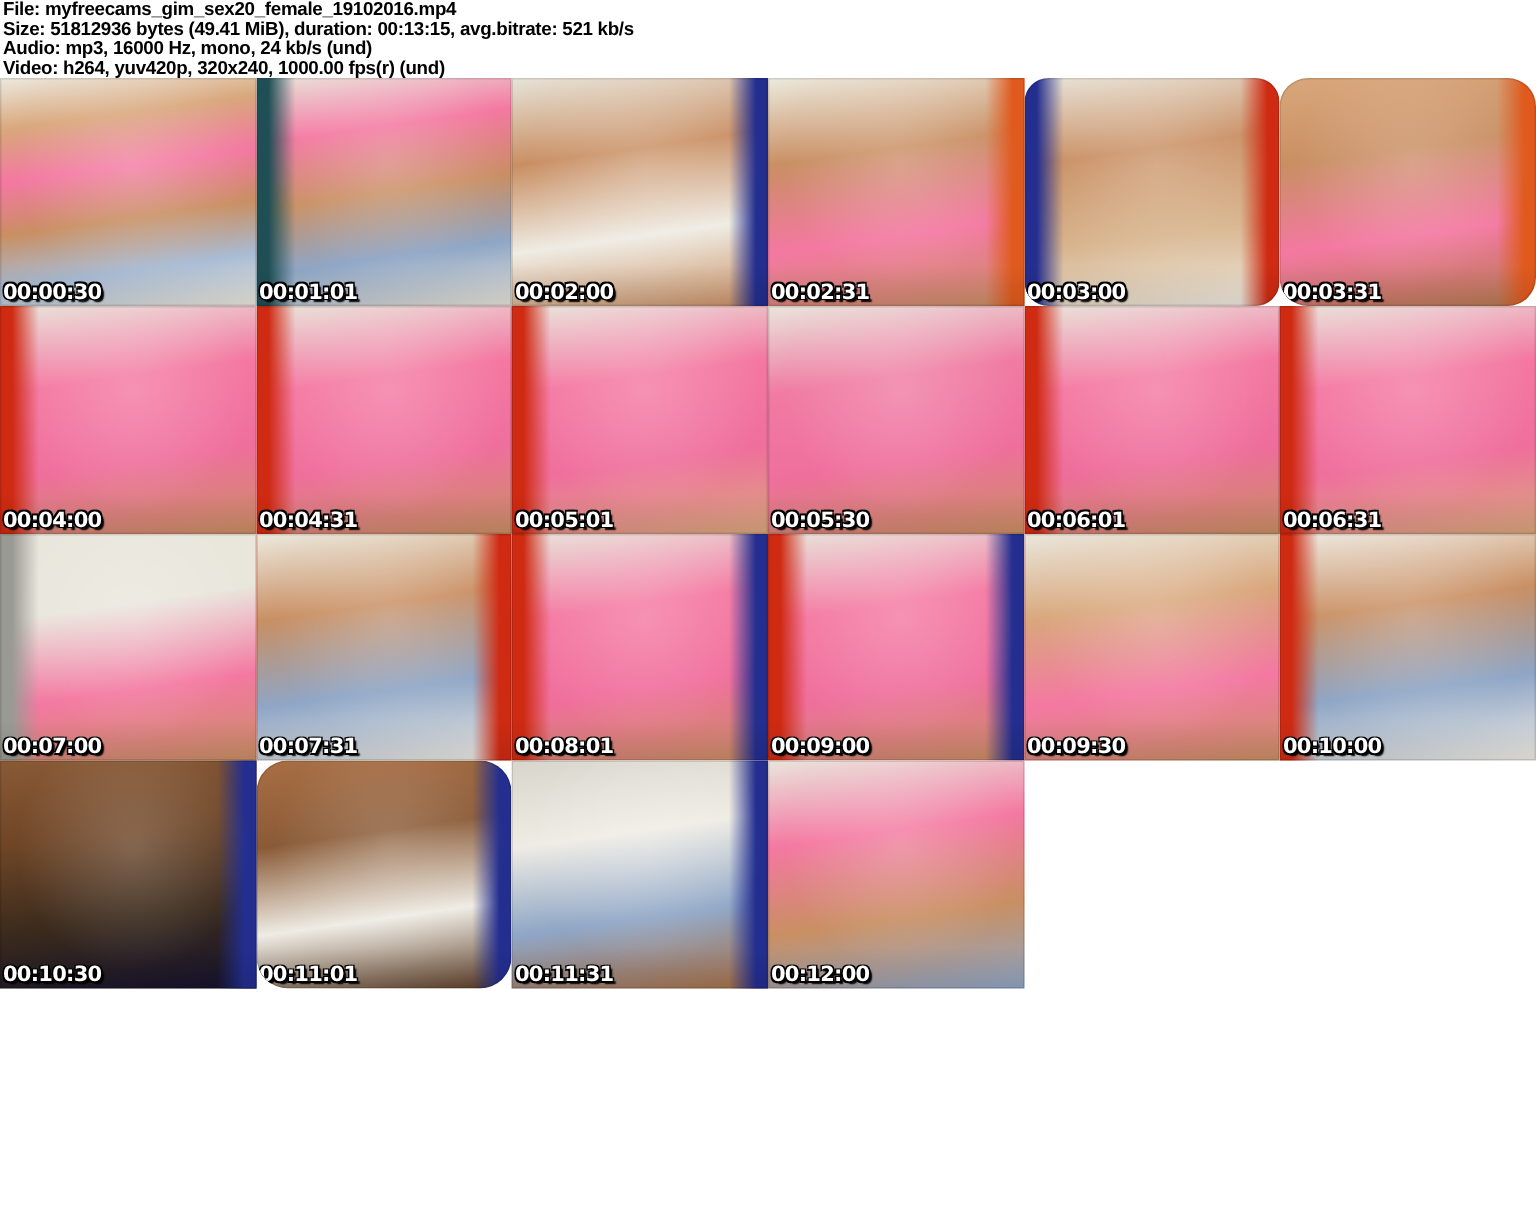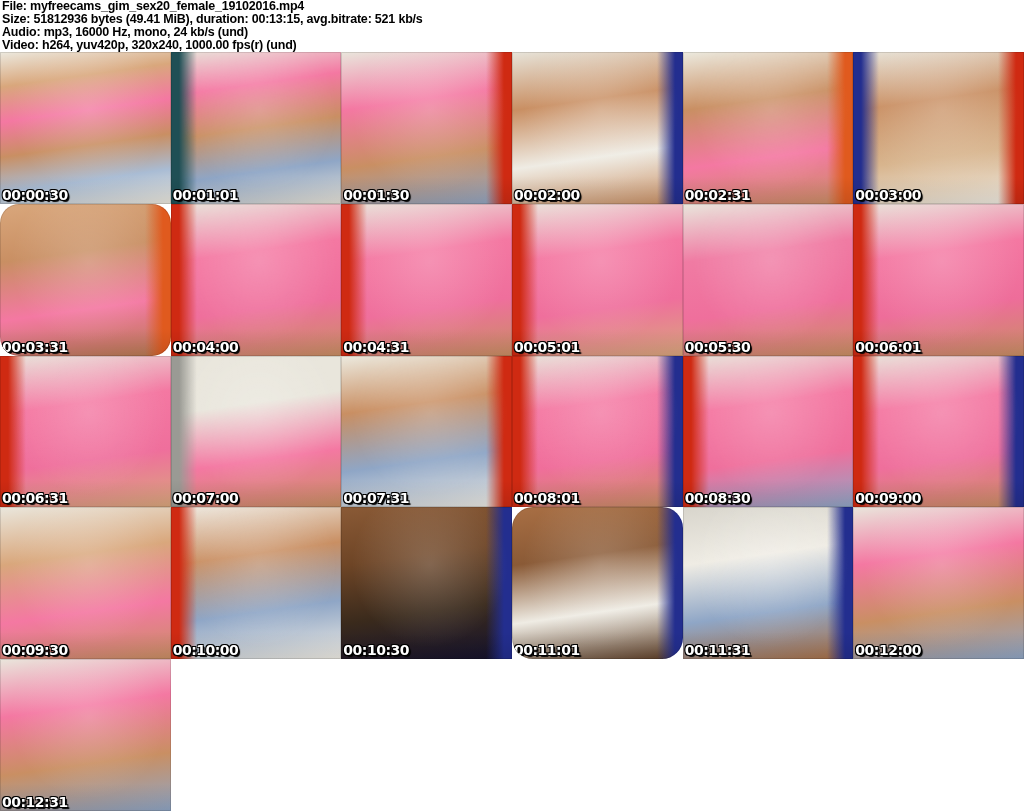--- a/index.html
+++ b/index.html
@@ -73,30 +73,27 @@
     <div class="meta-line">Video: h264, yuv420p, 320x240, 1000.00 fps(r) (und)</div>
   </div>
 
   <div class="grid">
       <div class="thumb" style="background: linear-gradient(172deg, rgb(236, 233, 223), rgb(217, 167, 124), rgb(244, 120, 162), rgb(201, 143, 99), rgb(169, 188, 212), rgb(236, 232, 221));">
         <span class="ts">00:00:30</span>
       </div>
       <div class="thumb" style="background: linear-gradient(90deg, rgb(31, 79, 85) 0px, rgb(31, 79, 85) 8px, rgba(0, 0, 0, 0) 26px), linear-gradient(172deg, rgb(233, 230, 220), rgb(244, 120, 162), rgb(201, 143, 99), rgb(143, 166, 198), rgb(231, 227, 216));">
         <span class="ts">00:01:01</span>
       </div>
-      <div class="thumb" style="background: linear-gradient(270deg, rgb(207, 42, 18) 0px, rgb(207, 42, 18) 8px, rgba(0, 0, 0, 0) 26px), linear-gradient(172deg, rgb(233, 230, 220), rgb(244, 120, 162), rgb(201, 143, 99), rgb(143, 166, 198));">
-        <span class="ts">00:01:30</span>
-      </div>
       <div class="thumb" style="background: linear-gradient(270deg, rgb(35, 46, 143) 0px, rgb(35, 46, 143) 8px, rgba(0, 0, 0, 0) 26px), linear-gradient(172deg, rgb(231, 228, 218), rgb(201, 143, 99), rgb(239, 236, 228), rgb(201, 143, 99));">
         <span class="ts">00:02:00</span>
       </div>
       <div class="thumb" style="background: linear-gradient(270deg, rgb(224, 90, 30) 0px, rgb(224, 90, 30) 8px, rgba(0, 0, 0, 0) 26px), linear-gradient(172deg, rgb(236, 234, 223), rgb(201, 143, 99), rgb(244, 120, 162), rgb(201, 143, 99));">
         <span class="ts">00:02:31</span>
       </div>
-      <div class="thumb" style="background: linear-gradient(90deg, rgb(35, 46, 143) 0px, rgb(35, 46, 143) 8px, rgba(0, 0, 0, 0) 26px), linear-gradient(270deg, rgb(207, 42, 18) 0px, rgb(207, 42, 18) 8px, rgba(0, 0, 0, 0) 26px), linear-gradient(172deg, rgb(233, 230, 220), rgb(201, 143, 99), rgb(216, 181, 142), rgb(239, 236, 228));">
+      <div class="thumb" style="background: linear-gradient(90deg, rgb(35, 46, 143) 0px, rgb(35, 46, 143) 8px, rgba(0, 0, 0, 0) 26px), linear-gradient(270deg, rgb(207, 42, 18) 0px, rgb(207, 42, 18) 8px, rgba(0, 0, 0, 0) 26px), linear-gradient(172deg, rgb(233, 230, 220), rgb(201, 143, 99), rgb(216, 181, 142), rgb(239, 236, 228)); border-radius: 16px;">
         <span class="ts">00:03:00</span>
       </div>
       <div class="thumb" style="background: linear-gradient(270deg, rgb(224, 90, 30) 0px, rgb(224, 90, 30) 8px, rgba(0, 0, 0, 0) 26px), linear-gradient(172deg, rgb(217, 167, 124), rgb(201, 143, 99), rgb(244, 120, 162), rgb(181, 123, 78)); border-radius: 19px;">
         <span class="ts">00:03:31</span>
       </div>
       <div class="thumb" style="background: linear-gradient(90deg, rgb(207, 42, 18) 0px, rgb(207, 42, 18) 8px, rgba(0, 0, 0, 0) 26px), linear-gradient(172deg, rgb(233, 230, 220), rgb(244, 120, 162), rgb(239, 111, 156), rgb(201, 143, 99));">
         <span class="ts">00:04:00</span>
       </div>
       <div class="thumb" style="background: linear-gradient(90deg, rgb(207, 42, 18) 0px, rgb(207, 42, 18) 8px, rgba(0, 0, 0, 0) 26px), linear-gradient(172deg, rgb(233, 230, 220), rgb(244, 120, 162), rgb(239, 111, 156), rgb(201, 143, 99));">
         <span class="ts">00:04:31</span>
@@ -115,23 +112,20 @@
       </div>
       <div class="thumb" style="background: linear-gradient(90deg, rgb(154, 154, 148) 0px, rgb(154, 154, 148) 8px, rgba(0, 0, 0, 0) 26px), linear-gradient(172deg, rgb(233, 230, 220), rgb(233, 230, 220), rgb(244, 120, 162), rgb(201, 143, 99));">
         <span class="ts">00:07:00</span>
       </div>
       <div class="thumb" style="background: linear-gradient(270deg, rgb(207, 42, 18) 0px, rgb(207, 42, 18) 8px, rgba(0, 0, 0, 0) 26px), linear-gradient(172deg, rgb(236, 234, 223), rgb(201, 143, 99), rgb(143, 166, 198), rgb(239, 236, 228));">
         <span class="ts">00:07:31</span>
       </div>
       <div class="thumb" style="background: linear-gradient(90deg, rgb(207, 42, 18) 0px, rgb(207, 42, 18) 8px, rgba(0, 0, 0, 0) 26px), linear-gradient(270deg, rgb(35, 46, 143) 0px, rgb(35, 46, 143) 8px, rgba(0, 0, 0, 0) 26px), linear-gradient(172deg, rgb(233, 230, 220), rgb(244, 120, 162), rgb(240, 110, 155), rgb(201, 143, 99));">
         <span class="ts">00:08:01</span>
       </div>
-      <div class="thumb" style="background: linear-gradient(90deg, rgb(207, 42, 18) 0px, rgb(207, 42, 18) 8px, rgba(0, 0, 0, 0) 26px), linear-gradient(172deg, rgb(233, 230, 220), rgb(244, 120, 162), rgb(239, 111, 156), rgb(143, 166, 198));">
-        <span class="ts">00:08:30</span>
-      </div>
       <div class="thumb" style="background: linear-gradient(90deg, rgb(207, 42, 18) 0px, rgb(207, 42, 18) 8px, rgba(0, 0, 0, 0) 26px), linear-gradient(270deg, rgb(35, 46, 143) 0px, rgb(35, 46, 143) 8px, rgba(0, 0, 0, 0) 26px), linear-gradient(172deg, rgb(233, 230, 220), rgb(244, 120, 162), rgb(239, 111, 156), rgb(201, 143, 99));">
         <span class="ts">00:09:00</span>
       </div>
       <div class="thumb" style="background: linear-gradient(172deg, rgb(234, 231, 221), rgb(217, 167, 124), rgb(244, 120, 162), rgb(201, 143, 99));">
         <span class="ts">00:09:30</span>
       </div>
       <div class="thumb" style="background: linear-gradient(90deg, rgb(207, 42, 18) 0px, rgb(207, 42, 18) 8px, rgba(0, 0, 0, 0) 26px), linear-gradient(172deg, rgb(239, 236, 228), rgb(201, 143, 99), rgb(143, 166, 198), rgb(239, 236, 228));">
         <span class="ts">00:10:00</span>
       </div>
       <div class="thumb" style="background: linear-gradient(270deg, rgb(35, 46, 143) 0px, rgb(35, 46, 143) 8px, rgba(0, 0, 0, 0) 26px), linear-gradient(172deg, rgb(138, 90, 54), rgb(110, 69, 38), rgb(58, 42, 28), rgb(20, 18, 46));">
@@ -139,18 +133,15 @@
       </div>
       <div class="thumb" style="background: linear-gradient(270deg, rgb(35, 46, 143) 0px, rgb(35, 46, 143) 8px, rgba(0, 0, 0, 0) 26px), linear-gradient(172deg, rgb(169, 111, 68), rgb(138, 90, 54), rgb(239, 236, 228), rgb(90, 58, 34)); border-radius: 21px;">
         <span class="ts">00:11:01</span>
       </div>
       <div class="thumb" style="background: linear-gradient(270deg, rgb(35, 46, 143) 0px, rgb(35, 46, 143) 8px, rgba(0, 0, 0, 0) 26px), linear-gradient(172deg, rgb(216, 213, 204), rgb(239, 236, 228), rgb(143, 166, 198), rgb(169, 111, 68));">
         <span class="ts">00:11:31</span>
       </div>
       <div class="thumb" style="background: linear-gradient(172deg, rgb(233, 230, 220), rgb(244, 120, 162), rgb(201, 143, 99), rgb(143, 166, 198));">
         <span class="ts">00:12:00</span>
       </div>
-      <div class="thumb" style="background: linear-gradient(172deg, rgb(233, 230, 220), rgb(244, 120, 162), rgb(201, 143, 99), rgb(143, 166, 198));">
-        <span class="ts">00:12:31</span>
-      </div>
     </div>
 
 </div>
 
 </body></html>

